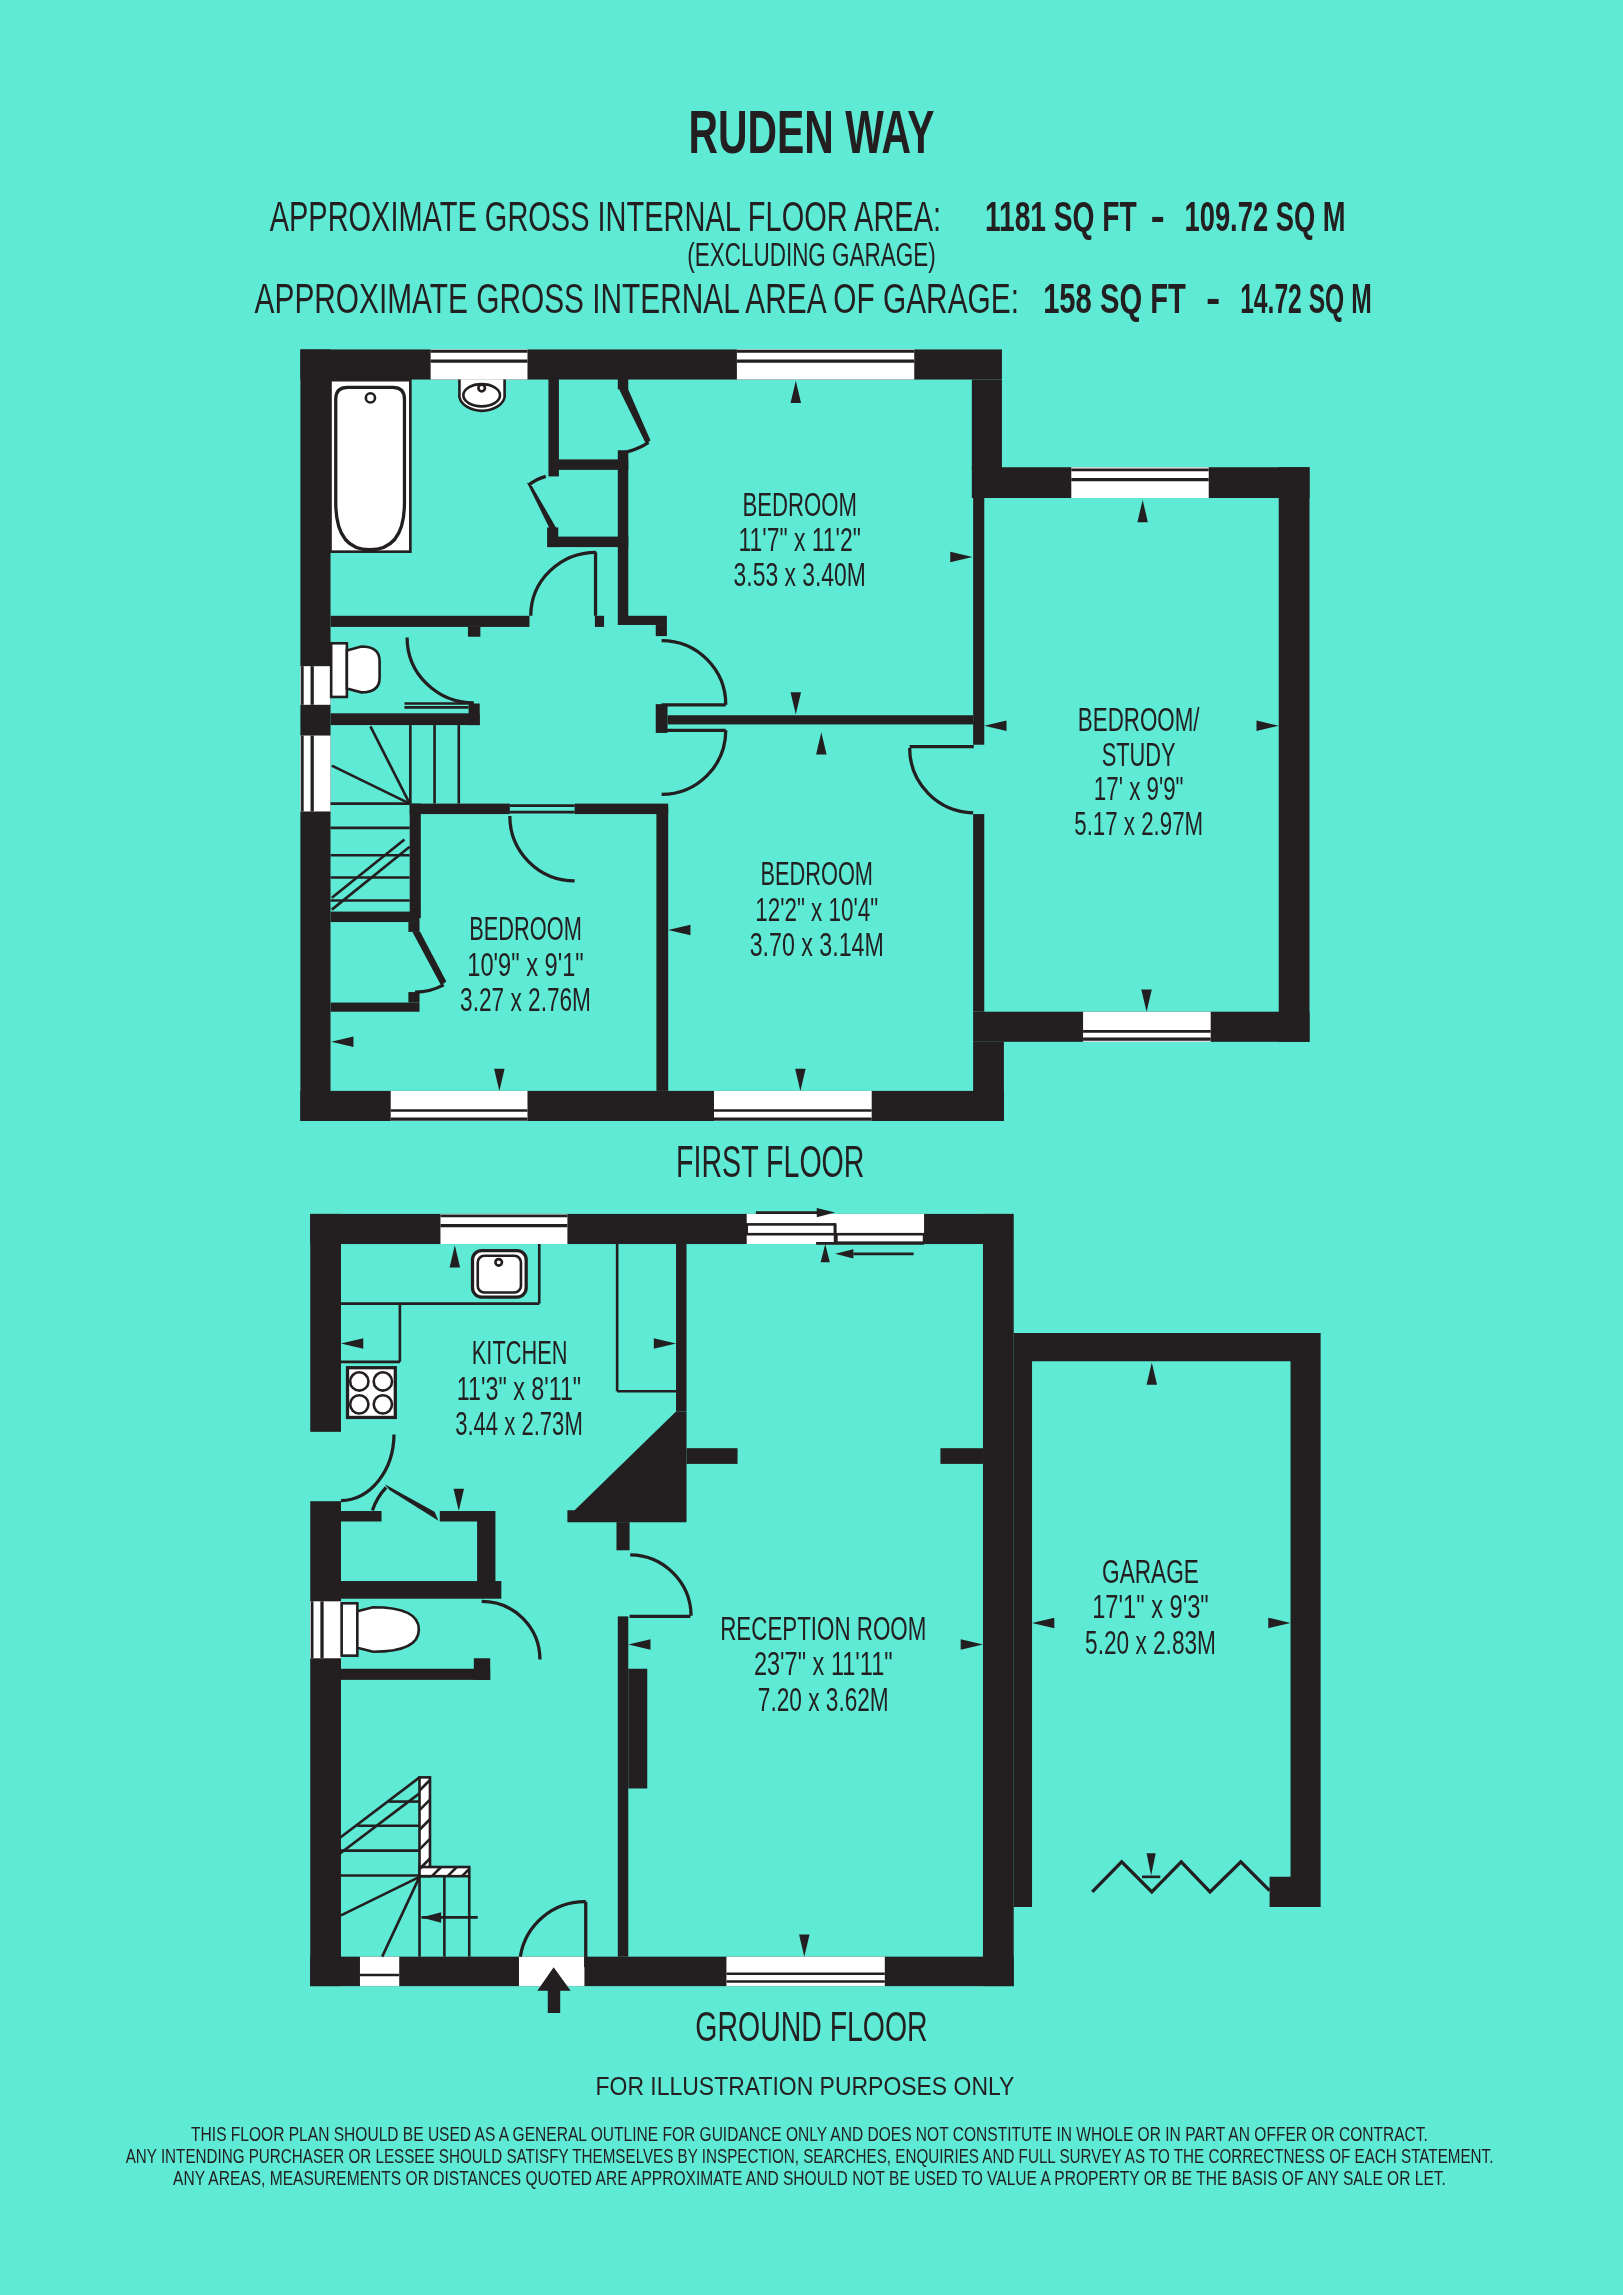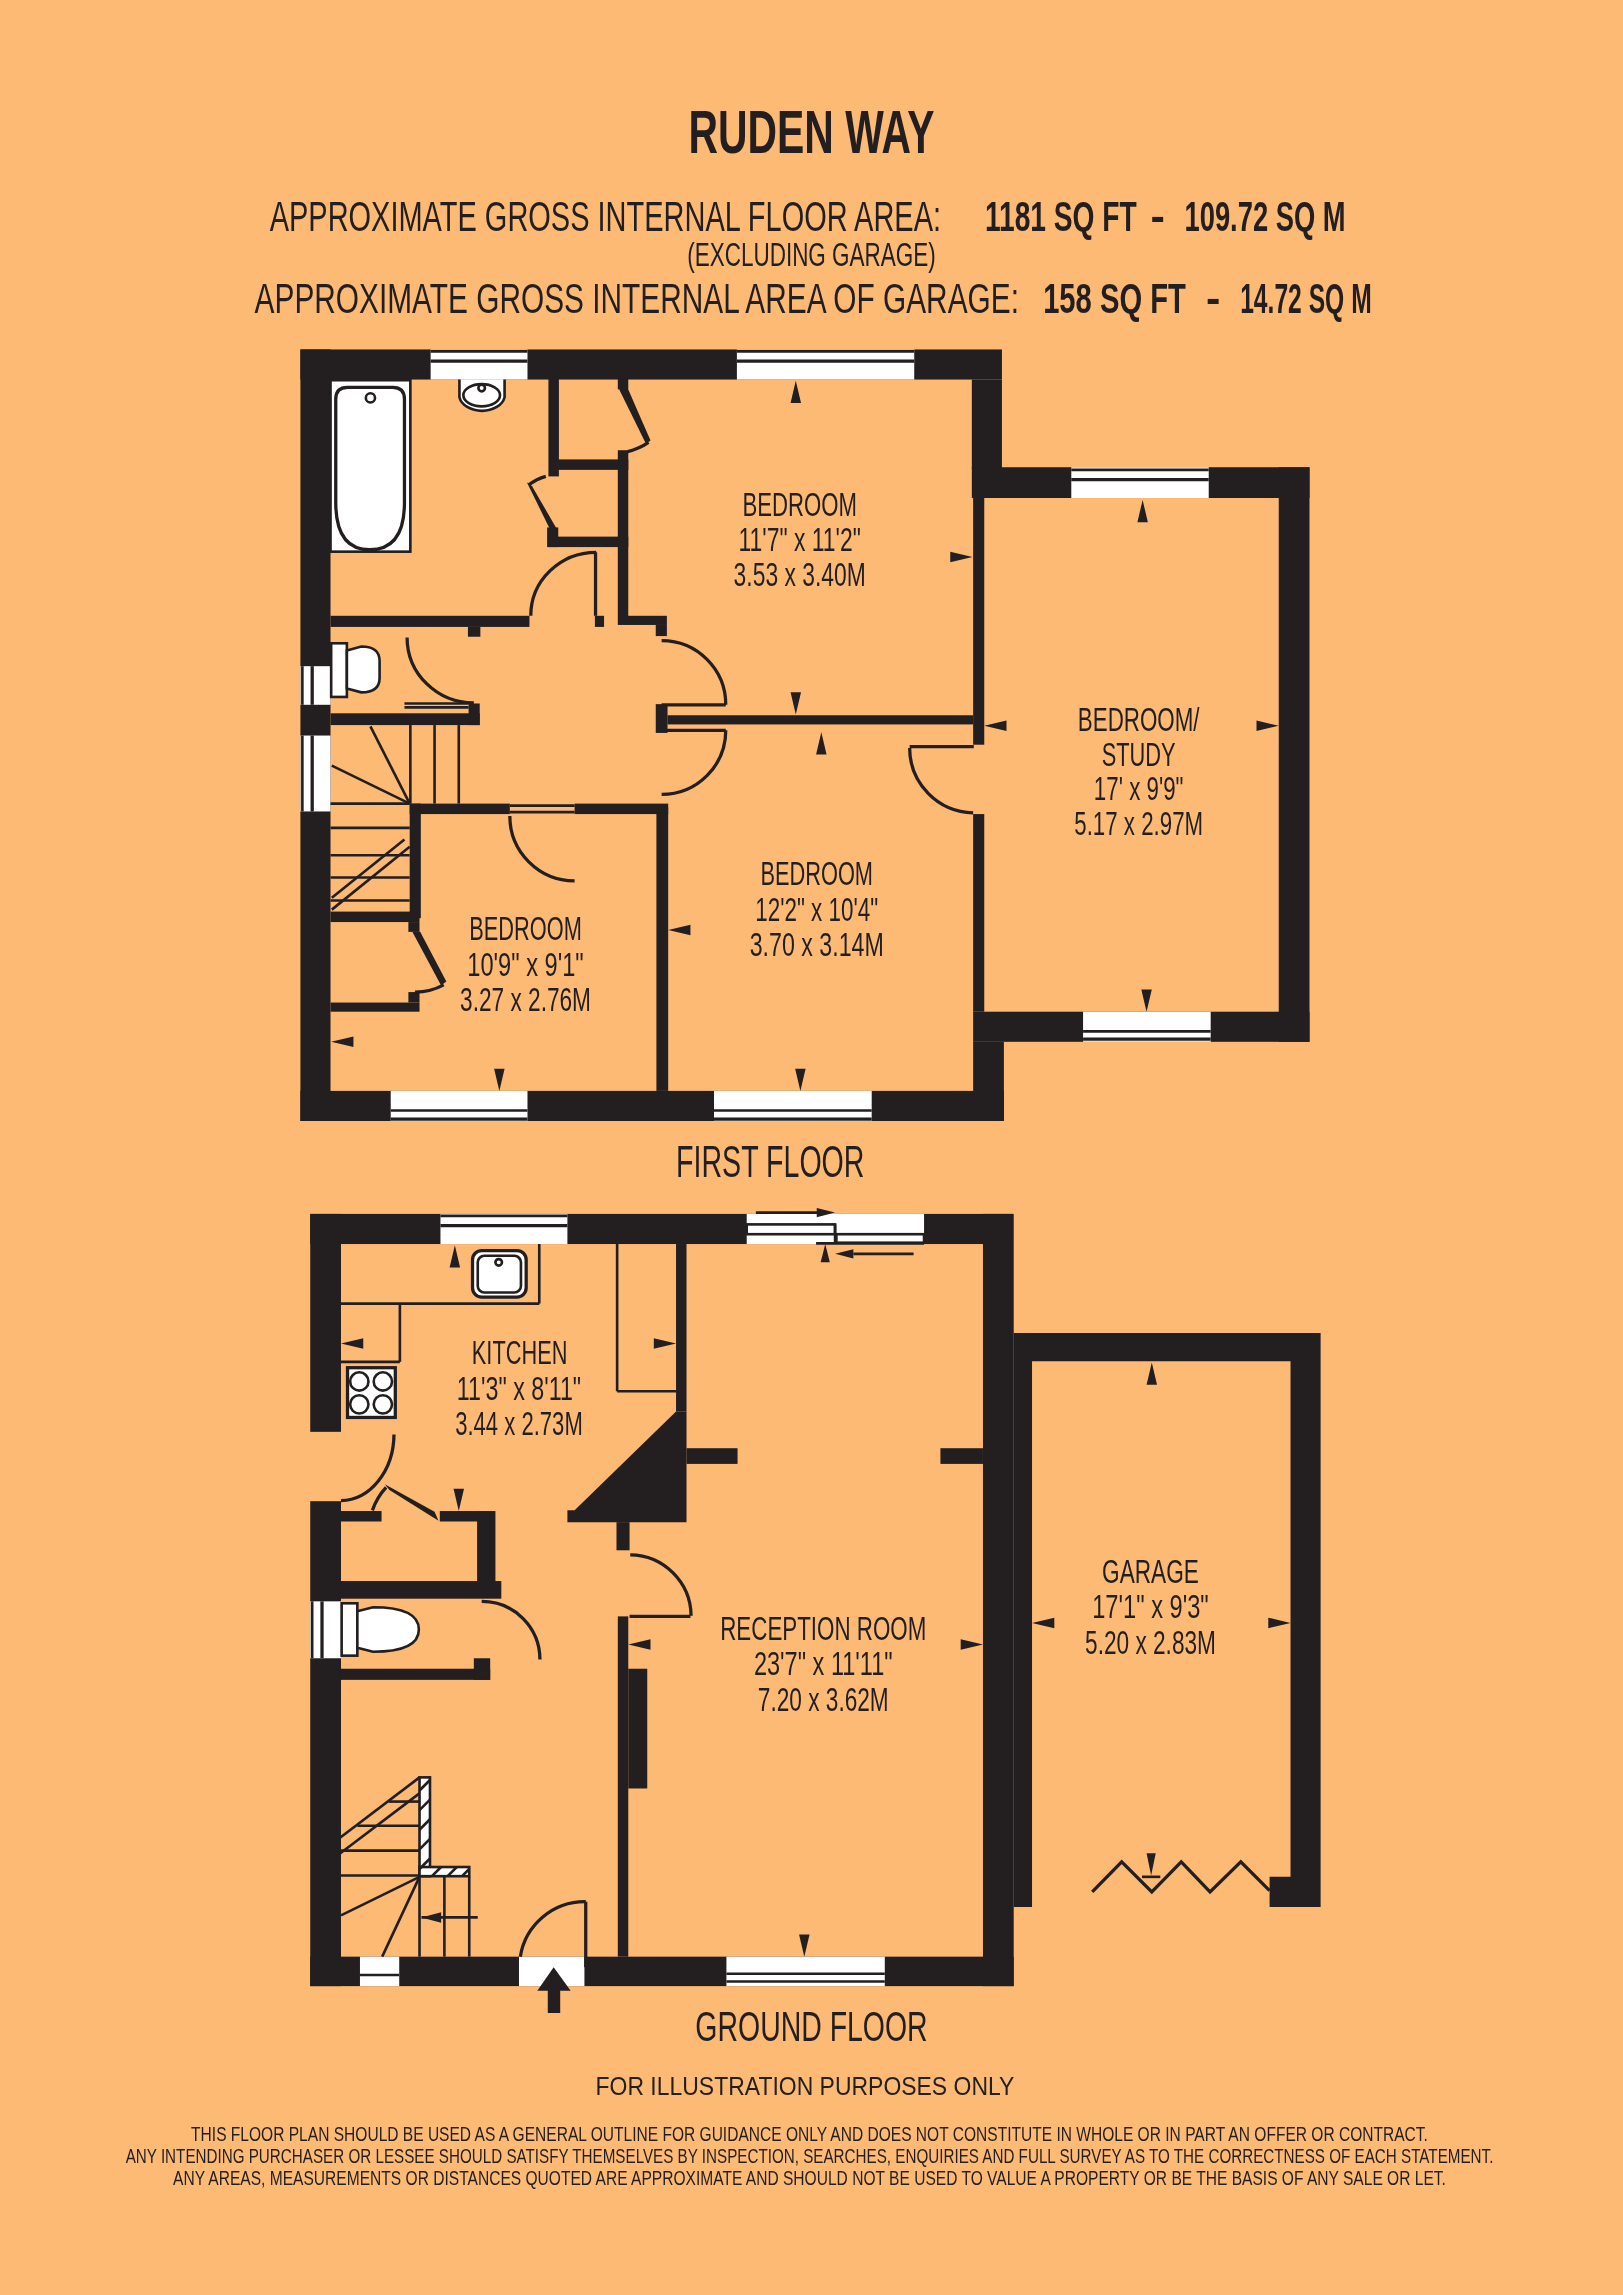--- a/index.html
+++ b/index.html
@@ -1,16 +1,16 @@
 <!DOCTYPE html>
 <html style="font-size:10.5px"><head>
 <meta charset="utf-8">
 <style>
 html,body{margin:0;padding:0;background:#fff;}
-#page{position:relative;width:1623px;height:2295px;background:#fdba74;overflow:hidden;}
+#page{position:relative;width:1623px;height:2295px;background:#5eead4;overflow:hidden;}
 svg{position:absolute;left:0;top:0;}
 text{font-family:"Liberation Sans",sans-serif;fill:#231f20;}
 .w{fill:#231f20;}
 .ln{stroke:#231f20;stroke-width:4;fill:none;}
 .ln5{stroke:#231f20;stroke-width:5;fill:none;}
 .arc{stroke:#231f20;stroke-width:5;fill:none;}
 .fix{stroke:#231f20;stroke-width:5;fill:#fff;}
 .fix4{stroke:#231f20;stroke-width:4;fill:#fff;}
 .mk{fill:#231f20;}
 </style>

